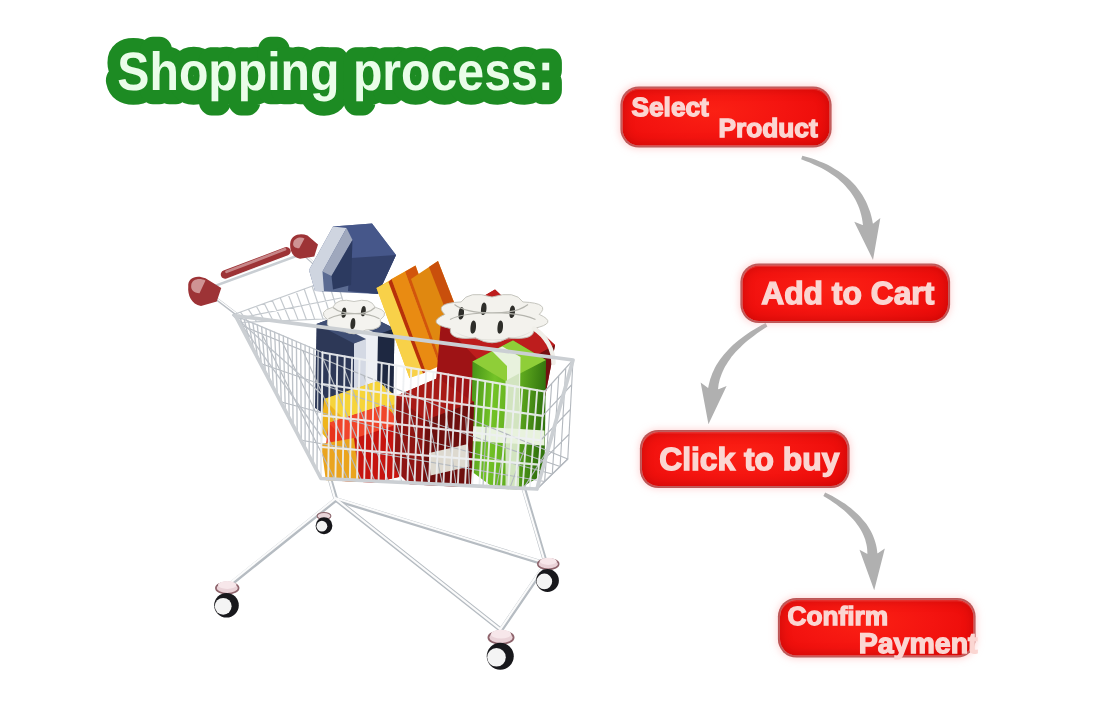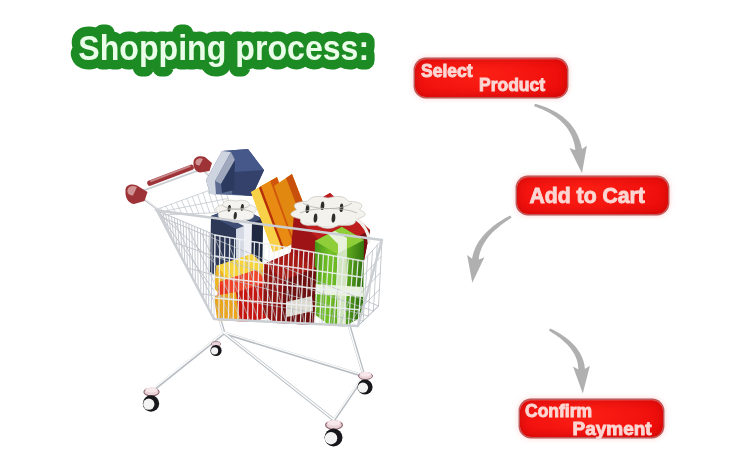--- a/index.html
+++ b/index.html
@@ -14,21 +14,21 @@
 
   
   .btn{position:absolute;border-radius:11px;
        background:
          radial-gradient(115% 160% at 44% 40%,
             #fb2014 0%, #f41410 30%, #e90a08 58%, #cc0605 84%, #a50404 100%);
        box-shadow:0 0 5px 2px rgba(255,175,175,.50),
                   0 0 0 1.4px rgba(140,6,6,.85),
                   inset 0 1px 0 rgba(255,150,150,.22),
                   inset 0 0 8px rgba(120,0,0,.32);
-       overflow:visible;padding-left:14px;}
+       overflow:visible;}
   .btn svg{position:absolute;left:0;top:0;overflow:visible;}
 
   
   .cartwrap{position:absolute;left:110px;top:143px;width:292px;height:312px;}
   .cartwrap svg{display:block;}
 
   
   .arrows{position:absolute;left:0;top:0;width:740px;height:476px;}
 </style>
 </head>
@@ -245,26 +245,31 @@
     </svg>
   </div>
 
   <div class="btn" style="left:415px;top:58.5px;width:138px;height:38.5px">
     <svg width="138" height="39" viewBox="0 0 138 39">
       <text x="6" y="18" font-family="Liberation Sans, sans-serif" font-size="17.5" font-weight="bold" fill="#fbd6d2" stroke="#fbd6d2" stroke-width="0.9" paint-order="stroke">Select</text>
       <text x="64" y="32" font-family="Liberation Sans, sans-serif" font-size="17.5" font-weight="bold" fill="#fbd6d2" stroke="#fbd6d2" stroke-width="0.9" paint-order="stroke">Product</text>
     </svg>
   </div>
 
-  <div class="btn" style="left:517px;top:177px;width:137px;height:37px">
+  <div class="btn" style="left:495px;top:177px;width:137px;height:37px">
     <svg width="136" height="37" viewBox="0 0 136 37">
       <text x="12.5" y="25.5" font-family="Liberation Sans, sans-serif" font-size="21.2" font-weight="bold" fill="#fbd6d2" stroke="#fbd6d2" stroke-width="0.9" paint-order="stroke">Add to Cart</text>
     </svg>
   </div>
 
+  <div class="btn" style="left:427.5px;top:288px;width:137.5px;height:35.5px">
+    <svg width="138" height="36" viewBox="0 0 138 36">
+      <text x="11.5" y="25" font-family="Liberation Sans, sans-serif" font-size="21.2" font-weight="bold" fill="#fbd6d2" stroke="#fbd6d2" stroke-width="0.9" paint-order="stroke">Click to buy</text>
+    </svg>
+  </div>
 
   <div class="btn" style="left:519.5px;top:400px;width:129px;height:37px">
     <svg width="137" height="37" viewBox="0 0 137 37">
       <text x="5" y="16.5" font-family="Liberation Sans, sans-serif" font-size="17.5" font-weight="bold" fill="#fbd6d2" stroke="#fbd6d2" stroke-width="0.9" paint-order="stroke">Confirm</text>
       <text x="52.5" y="35" font-family="Liberation Sans, sans-serif" font-size="19" font-weight="bold" fill="#fbd6d2" stroke="#fbd6d2" stroke-width="0.9" paint-order="stroke">Payment</text>
     </svg>
   </div>
 
 </div>
 

